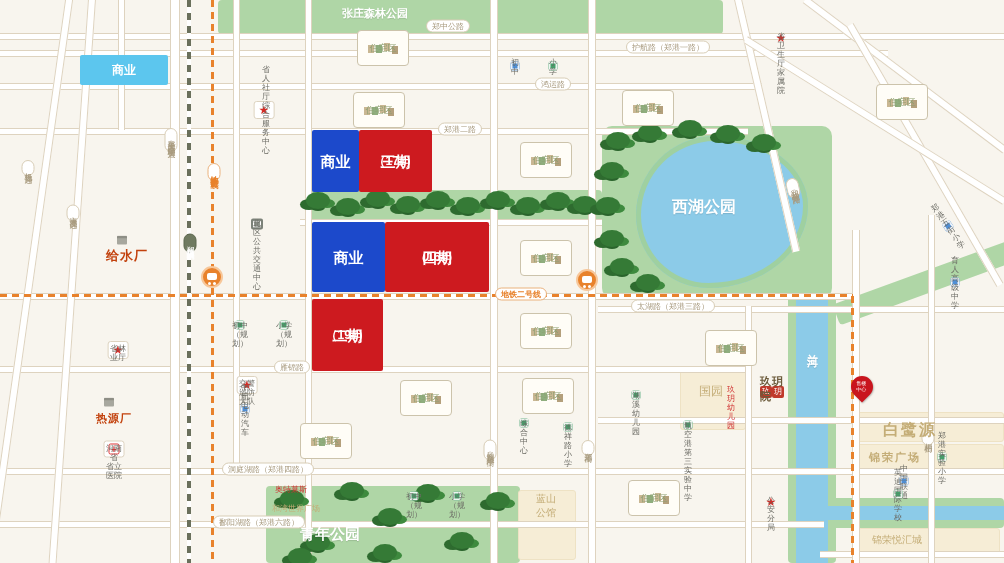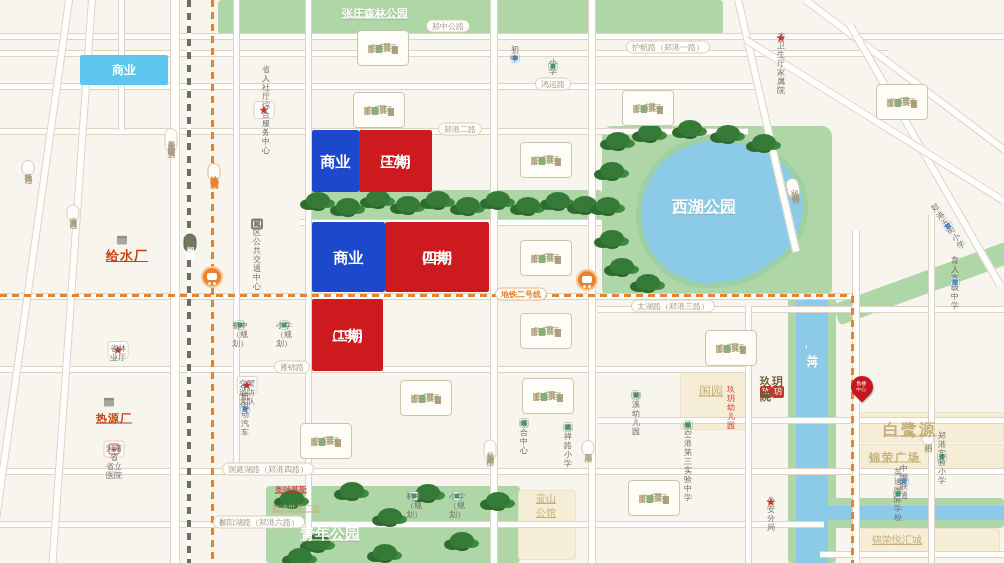--- a/index.html
+++ b/index.html
@@ -26,21 +26,21 @@
        flex-direction:column;align-items:center;justify-content:center;}
   .res .art{position:relative;width:30px;height:9px;}
   .res .art i{position:absolute;left:0;top:1px;width:6px;height:8px;background:#c9b793;
        box-shadow:8px 0 0 #8fae7e,16px -2px 0 #c9b793,24px 1px 0 #b4a07c;}
   .res .txt{position:relative;font-size:9px;color:#8d9f71;line-height:10px;}
   .pill{background:#fff;border:1px solid #d8cdb6;border-radius:8px;color:#a89a7e;
         font-size:8px;line-height:11px;padding:0 5px;white-space:nowrap;}
   .pill.vert{writing-mode:vertical-rl;padding:5px 0;line-height:11px;letter-spacing:1px;}
   .pill.orange{color:#e8822c;border-color:#eab27d;font-weight:bold;}
   .pill.dark{background:#6f7a60;border-color:#5d684f;color:#fff;}
-  .albl{white-space:pre-line;text-align:left;text-decoration:underline;}
+  .albl{white-space:pre-line;text-align:left;}
   .albl.parkl{color:#fff;font-weight:bold;text-shadow:0 1px 1px rgba(0,0,0,.12);}
   .albl.tan{color:#c4ad77;}
   .albl.tanb{color:#c4ad77;font-weight:bold;letter-spacing:2px;}
   .albl.gray{color:#c2410c;font-weight:bold;letter-spacing:1px;}
   .albl.red{color:#d03030;}
   .albl.vert{writing-mode:vertical-rl;letter-spacing:2px;}
   .beige{background:#f6edd6;border:1px solid #eee2c4;border-radius:3px;}
   .poi{display:flex;align-items:center;gap:2px;white-space:pre-line;}
   .poi.top{flex-direction:column;gap:1px;}
   .poi .t{font-size:8px;color:#6b6b64;line-height:9px;text-align:center;white-space:pre-line;}
@@ -274,21 +274,21 @@
     <div class="poi top" style="left: 781px; top: 38px; transform: translate(-50%, -50%);"><div class="ic-star" style="position: relative;">★</div><div class="t">省卫生厅家属院</div></div>
     <div class="poi top boxed" style="left: 118px; top: 350px; transform: translate(-50%, -50%);"><div class="ic-star" style="position: relative;">★</div><div class="t">省林业厅</div></div>
     <div class="poi top boxed" style="left: 247px; top: 385px; transform: translate(-50%, -50%);"><div class="ic-star" style="position: relative;">★</div><div class="t">交警巡防大队</div></div>
     <div class="poi top" style="left: 771px; top: 502px; transform: translate(-50%, -50%);"><div class="ic-star" style="position: relative;">★</div><div class="t">公安分局</div></div>
     <div class="poi top boxed" style="left: 114px; top: 449px; transform: translate(-50%, -50%);"><div class="ic-cross" style="position: relative;">+</div><div class="t">河南省
 省立医院</div></div>
     <div class="poi" style="left: 122px; top: 240px; transform: translate(-50%, -50%);"><div class="ic-factory" style="position: relative;"></div></div>
     <div class="poi" style="left: 109px; top: 402px; transform: translate(-50%, -50%);"><div class="ic-factory" style="position: relative;"></div></div>
     <div class="poi top" style="left: 257px; top: 224px; transform: translate(-50%, -50%);"><div class="ic-transit" style="position: relative;"></div><div class="t">北区公共
 交通中心</div></div>
-    <div class="poi" style="left: 515px; top: 58px; transform: translate(-50%, -50%); align-items: flex-end;"><div class="ic-sq b" style="position: relative;"></div><div class="t">初中</div></div>
+    <div class="poi" style="left: 515px; top: 66px; transform: translate(-50%, -50%);"><div class="ic-sq b" style="position: relative;"></div><div class="t">初中</div></div>
     <div class="poi" style="left: 553px; top: 66px; transform: translate(-50%, -50%);"><div class="ic-sq g" style="position: relative;"></div><div class="t">小学</div></div>
     <div class="poi top" style="left: 240px; top: 325px; transform: translate(-50%, -50%);"><div class="ic-sq g" style="position: relative;"></div><div class="t">初中（规划）</div></div>
     <div class="poi top" style="left: 284px; top: 325px; transform: translate(-50%, -50%);"><div class="ic-sq g" style="position: relative;"></div><div class="t">小学（规划）</div></div>
     <div class="poi top" style="left: 414px; top: 496px; transform: translate(-50%, -50%);"><div class="ic-sq g" style="position: relative;"></div><div class="t">初中（规划）</div></div>
     <div class="poi top" style="left: 457px; top: 496px; transform: translate(-50%, -50%);"><div class="ic-sq g" style="position: relative;"></div><div class="t">小学（规划）</div></div>
     <div class="poi top" style="left: 524px; top: 423px; transform: translate(-50%, -50%);"><div class="ic-sq g" style="position: relative;"></div><div class="t">综合中心</div></div>
     <div class="poi top" style="left: 568px; top: 427px; transform: translate(-50%, -50%);"><div class="ic-sq g" style="position: relative;"></div><div class="t">德祥路
 小学</div></div>
     <div class="poi" style="left: 245px; top: 409px; transform: translate(-50%, -50%);"><div class="ic-sq b" style="position: relative;"></div><div class="t">中航电动汽车</div></div>
     <div class="poi" style="left: 948px; top: 226px; transform: translate(-50%, -50%) rotate(-35deg);"><div class="ic-sq b" style="position: relative;"></div><div class="t">郑港五

